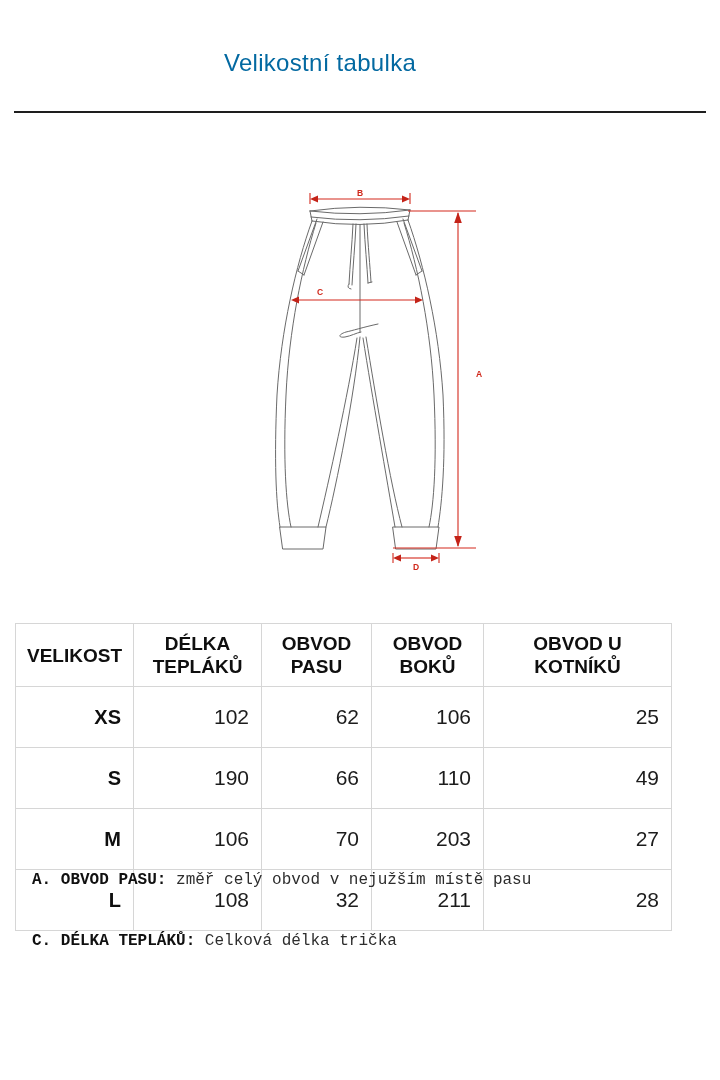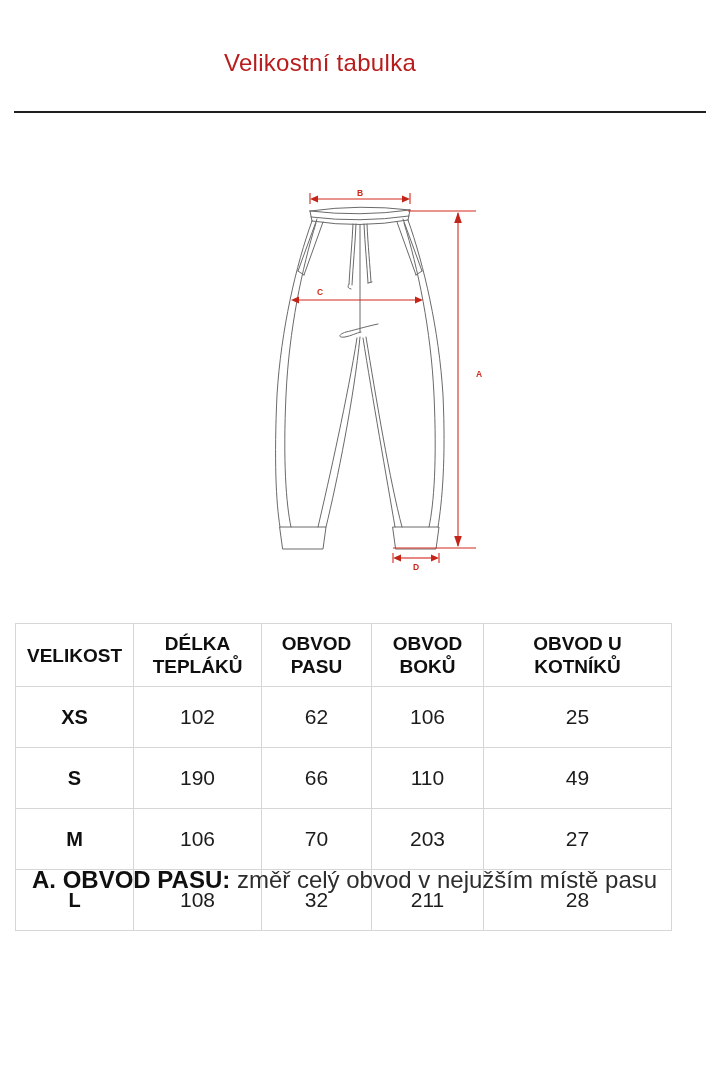--- a/index.html
+++ b/index.html
@@ -2,42 +2,42 @@
 <html><head>
 <meta charset="utf-8">
 <style>
   html,body{margin:0;padding:0;background:#ffffff;}
   .canvas{
     position:relative;width:720px;height:1080px;background:#ffffff;overflow:hidden;
     font-family:"Liberation Sans","DejaVu Sans",sans-serif;
   }
   .title{
     position:absolute;top:48px;left:0;width:640px;text-align:center;
-    font-size:24px;line-height:30px;font-weight:500;color:#b91c1c;letter-spacing:.3px;
+    font-size:24px;line-height:30px;font-weight:500;color:#0369a1;letter-spacing:.3px;
   }
   .rule{position:absolute;top:111px;left:14px;width:692px;height:2px;background:#1e1e1e;}
   .diagram{position:absolute;left:230px;top:170px;width:280px;height:420px;}
   .sketch path{fill:none;stroke:#6a6a6a;stroke-width:1;stroke-linecap:round;stroke-linejoin:round;}
   .dims line{stroke:#d3291c;stroke-width:1.1;}
   .dims polygon{fill:#c42318;stroke:none;}
   .dims text{fill:#d0281b;font-size:8.5px;font-weight:bold;text-anchor:middle;
     font-family:"Liberation Sans","DejaVu Sans",sans-serif;}
   .size-table{
     position:absolute;left:15px;top:623px;width:656px;
     border-collapse:collapse;table-layout:fixed;
   }
   .size-table th,.size-table td{border:1px solid #d6d6d6;text-align:center;vertical-align:middle;}
   .size-table th{
     font-size:19px;font-weight:bold;color:#0f0f0f;height:62px;line-height:23px;
     white-space:pre-line;padding:0 2px;
   }
-  .size-table td{font-size:21px;color:#1c1c1c;height:36px;line-height:36px;padding:12px;}
+  .size-table td{font-size:21px;color:#1c1c1c;height:36px;line-height:36px;padding:12px;text-align:right;}
   .size-table td.size-cell{font-weight:bold;font-size:20px;color:#0f0f0f;}
   .notes{position:absolute;left:32px;top:866px;width:660px;}
-  .note{margin:0 0 33px 0;font-size:24px;line-height:28px;color:#2d2d2d;}
+  .note{margin:0 0 33px 0;font-size:16px;line-height:28px;color:#2d2d2d;font-family:Liberation Mono, monospace;}
   .note-label{font-weight:bold;color:#101010;}
 </style>
 </head>
 <body>
 
 <div class="canvas">
 
   <div class="title">Velikostní tabulka</div>
   <div class="rule"></div>
 
@@ -159,15 +159,16 @@
         <td>108</td>
         <td>32</td>
         <td>211</td>
         <td>28</td>
       </tr>
     </tbody>
   </table>
 
   <div class="notes">
     <p class="note"><span class="note-label">A. OBVOD PASU:</span> <span class="note-text">změř celý obvod v nejužším místě pasu</span></p>
+    <p class="note"><span class="note-label">C. DÉLKA TEPLÁKŮ:</span> <span class="note-text">Celková délka trička</span></p>
   </div>
 
 </div>
 
 </body></html>

